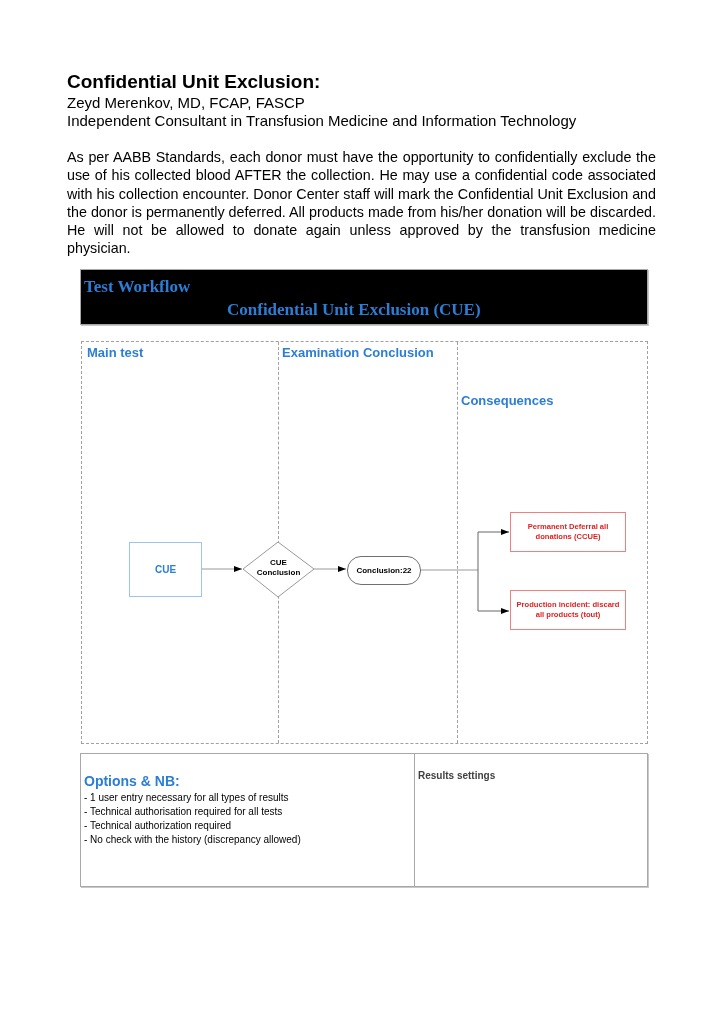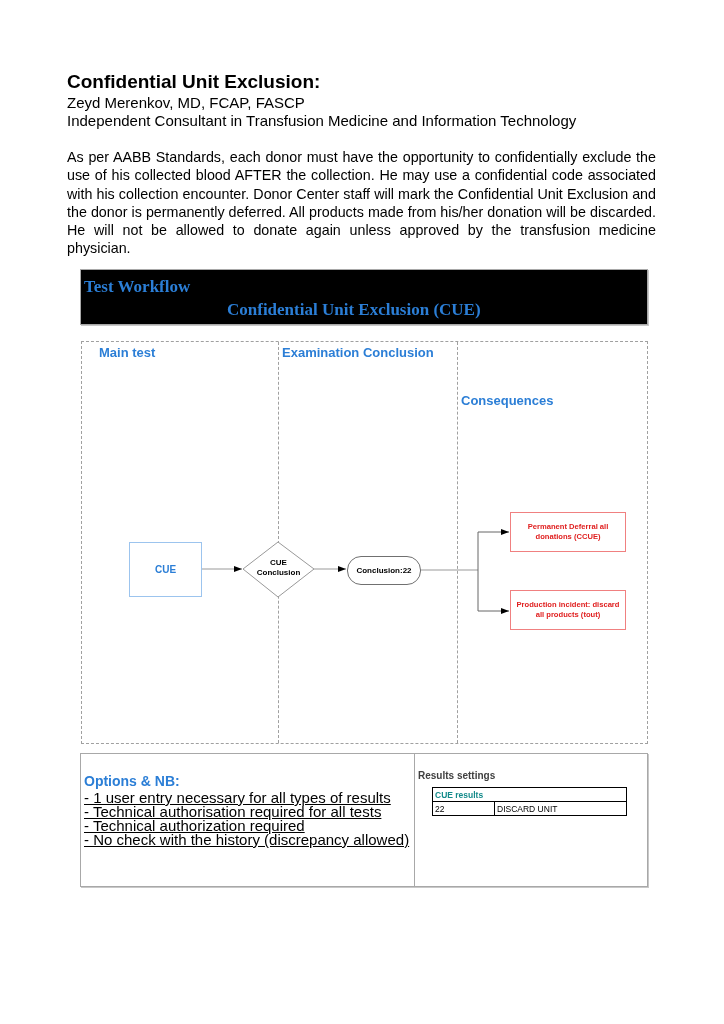--- a/index.html
+++ b/index.html
@@ -21,42 +21,42 @@
              display:flex; align-items:center; justify-content:center; font-size:10px; font-weight:bold; color:#2b7ed6; }
   .diamond-lbl { left:243px; top:558px; width:71px; text-align:center; font-size:8px; font-weight:bold; line-height:10px; }
   .pill { left:347px; top:556px; width:72px; height:27px; border:1px solid #707070; border-radius:14px; background:#fff;
           display:flex; flex-direction:row; align-items:center; justify-content:center; font-size:8px; font-weight:bold; line-height:10px; }
   .redbox { left:510px; width:116px; height:40px; border:1px solid #f08080; background:#fff;
             display:flex; align-items:center; justify-content:center; text-align:center;
             font-size:7.6px; font-weight:bold; color:#e02020; line-height:10px; padding:0 2px; box-sizing:border-box; }
   .bottom { left:80px; top:753px; width:566px; height:132px; border:1px solid #a8a8a8; box-shadow:1px 1px 0 #c8c8c8; }
   .bot-div { left:333px; top:0; width:0; height:132px; border-left:1px solid #a8a8a8; }
   .opt-title { left:3px; top:19px; font-size:14px; font-weight:bold; color:#2b7ed6; white-space:nowrap; }
-  .opt-list { left:3px; top:37px; font-size:15px; line-height:14px; margin:0; padding:0; list-style:none; white-space:nowrap;text-decoration:underline; }
+  .opt-list { left:3px; top:37px; font-size:10px; line-height:14px; margin:0; padding:0; list-style:none; white-space:nowrap; }
   .res-title { left:337px; top:16px; font-size:10px; font-weight:bold; color:#404040; white-space:nowrap; }
   .res-table { left:351px; top:33px; width:195px; border-collapse:collapse; font-size:8.5px; }
   .res-table td { border:1px solid #000; height:13px; padding:0 2px; }
   .res-head { color:#138a8a; font-weight:bold; }
   svg.flow { position:absolute; left:0; top:0; }
 </style>
 </head>
 <body>
 
 <div class="abs h1">Confidential Unit Exclusion:</div>
 <div class="abs h2">Zeyd Merenkov, MD, FCAP, FASCP</div>
 <div class="abs h3">Independent Consultant in Transfusion Medicine and Information Technology</div>
 <div class="abs intro">As per AABB Standards, each donor must have the opportunity to confidentially exclude the use of his collected blood AFTER the collection.  He may use a confidential code associated with his collection encounter.  Donor Center staff will mark the Confidential Unit Exclusion and the donor is permanently deferred.  All products made from his/her donation will be discarded.  He will not be allowed to donate again unless approved by the transfusion medicine physician.</div>
 
 <div class="abs hdrbox">
   <div class="abs hdr-t1">Test Workflow</div>
   <div class="abs hdr-t2">Confidential Unit Exclusion (CUE)</div>
 </div>
 
 <div class="abs lanes">
-  <div class="abs lane-title" style="left:17px;">Main test</div>
+  <div class="abs lane-title" style="left:5px;">Main test</div>
   <div class="abs lane-div" style="left:196px;"></div>
   <div class="abs lane-title" style="left:200px;">Examination Conclusion</div>
   <div class="abs lane-div" style="left:375px;"></div>
   <div class="abs lane-title" style="left:379px;margin-top:48px;">Consequences</div>
 </div>
 
 <svg class="flow" width="724" height="1024">
   <defs>
     <marker id="arr" markerWidth="8" markerHeight="6" refX="8" refY="3" orient="auto">
       <path d="M0,0 L8,3 L0,6 z" fill="#000"></path>
@@ -90,24 +90,13 @@
 <div class="abs bottom">
   <div class="abs opt-title">Options &amp; NB:</div>
   <ul class="abs opt-list">
     <li>- 1 user entry necessary for all types of results</li>
     <li>- Technical authorisation required for all tests</li>
     <li>- Technical authorization required</li>
     <li>- No check with the history (discrepancy allowed)</li>
   </ul>
   <div class="abs bot-div"></div>
   <div class="abs res-title">Results settings</div>
-  <table class="abs res-table">
-    <tbody>
-        <tr>
-          <td colspan="2" class="res-head">CUE  results</td>
-        </tr>
-    <tr>
-      <td style="width:57px;">22</td>
-      <td>DISCARD UNIT</td>
-    </tr>
-  </tbody>
-    </table>
 </div>
 
 </body></html>

